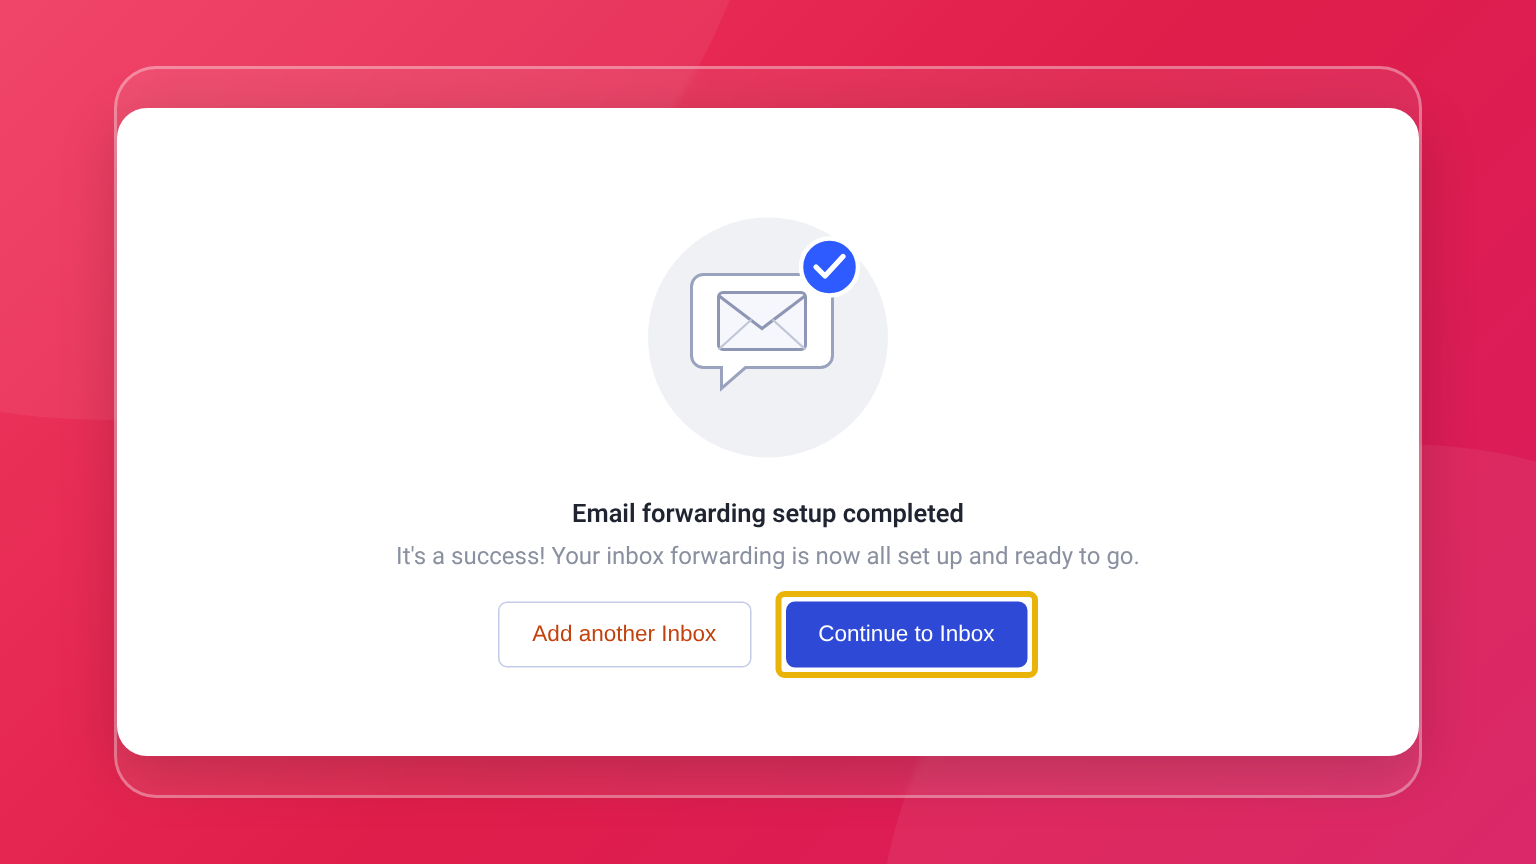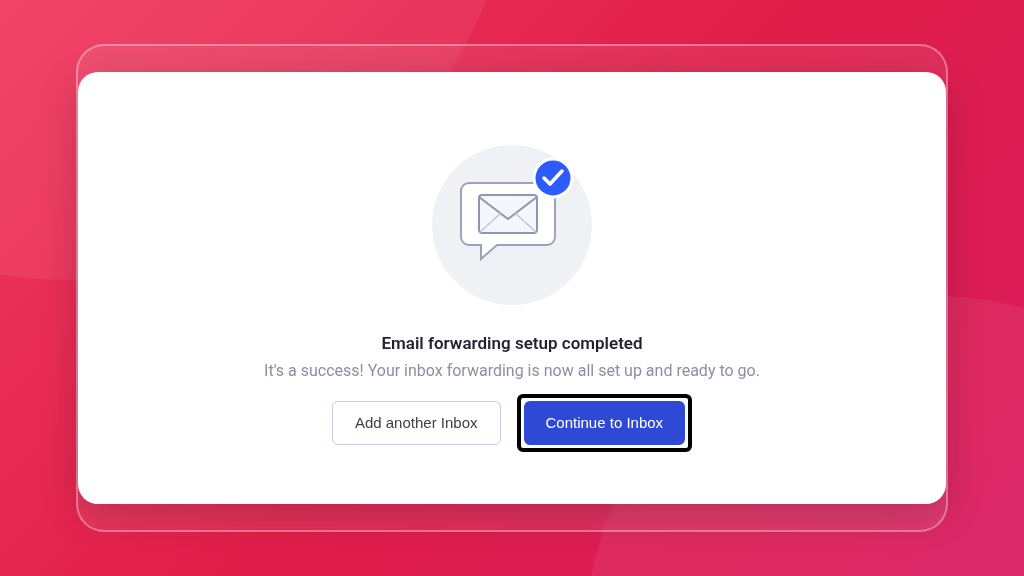--- a/index.html
+++ b/index.html
@@ -64,25 +64,25 @@
     font-size: 15px;
     font-weight: 500;
     cursor: pointer;
     display: inline-flex;
     align-items: center;
     justify-content: center;
     white-space: nowrap;
   }
   .btn-secondary {
     background: #ffffff;
-    color: #404040;
+    color: #c2410c;
     border: 1.5px solid #c3cbe8;
   }
   .highlight-wrap {
-    border: 4px solid #000000;
+    border: 4px solid #eab308;
     border-radius: 6px;
     padding: 3px;
     display: inline-flex;
   }
   .btn-primary {
     background: #2e49d6;
     color: #ffffff;
     border: none;
   }
 </style>

